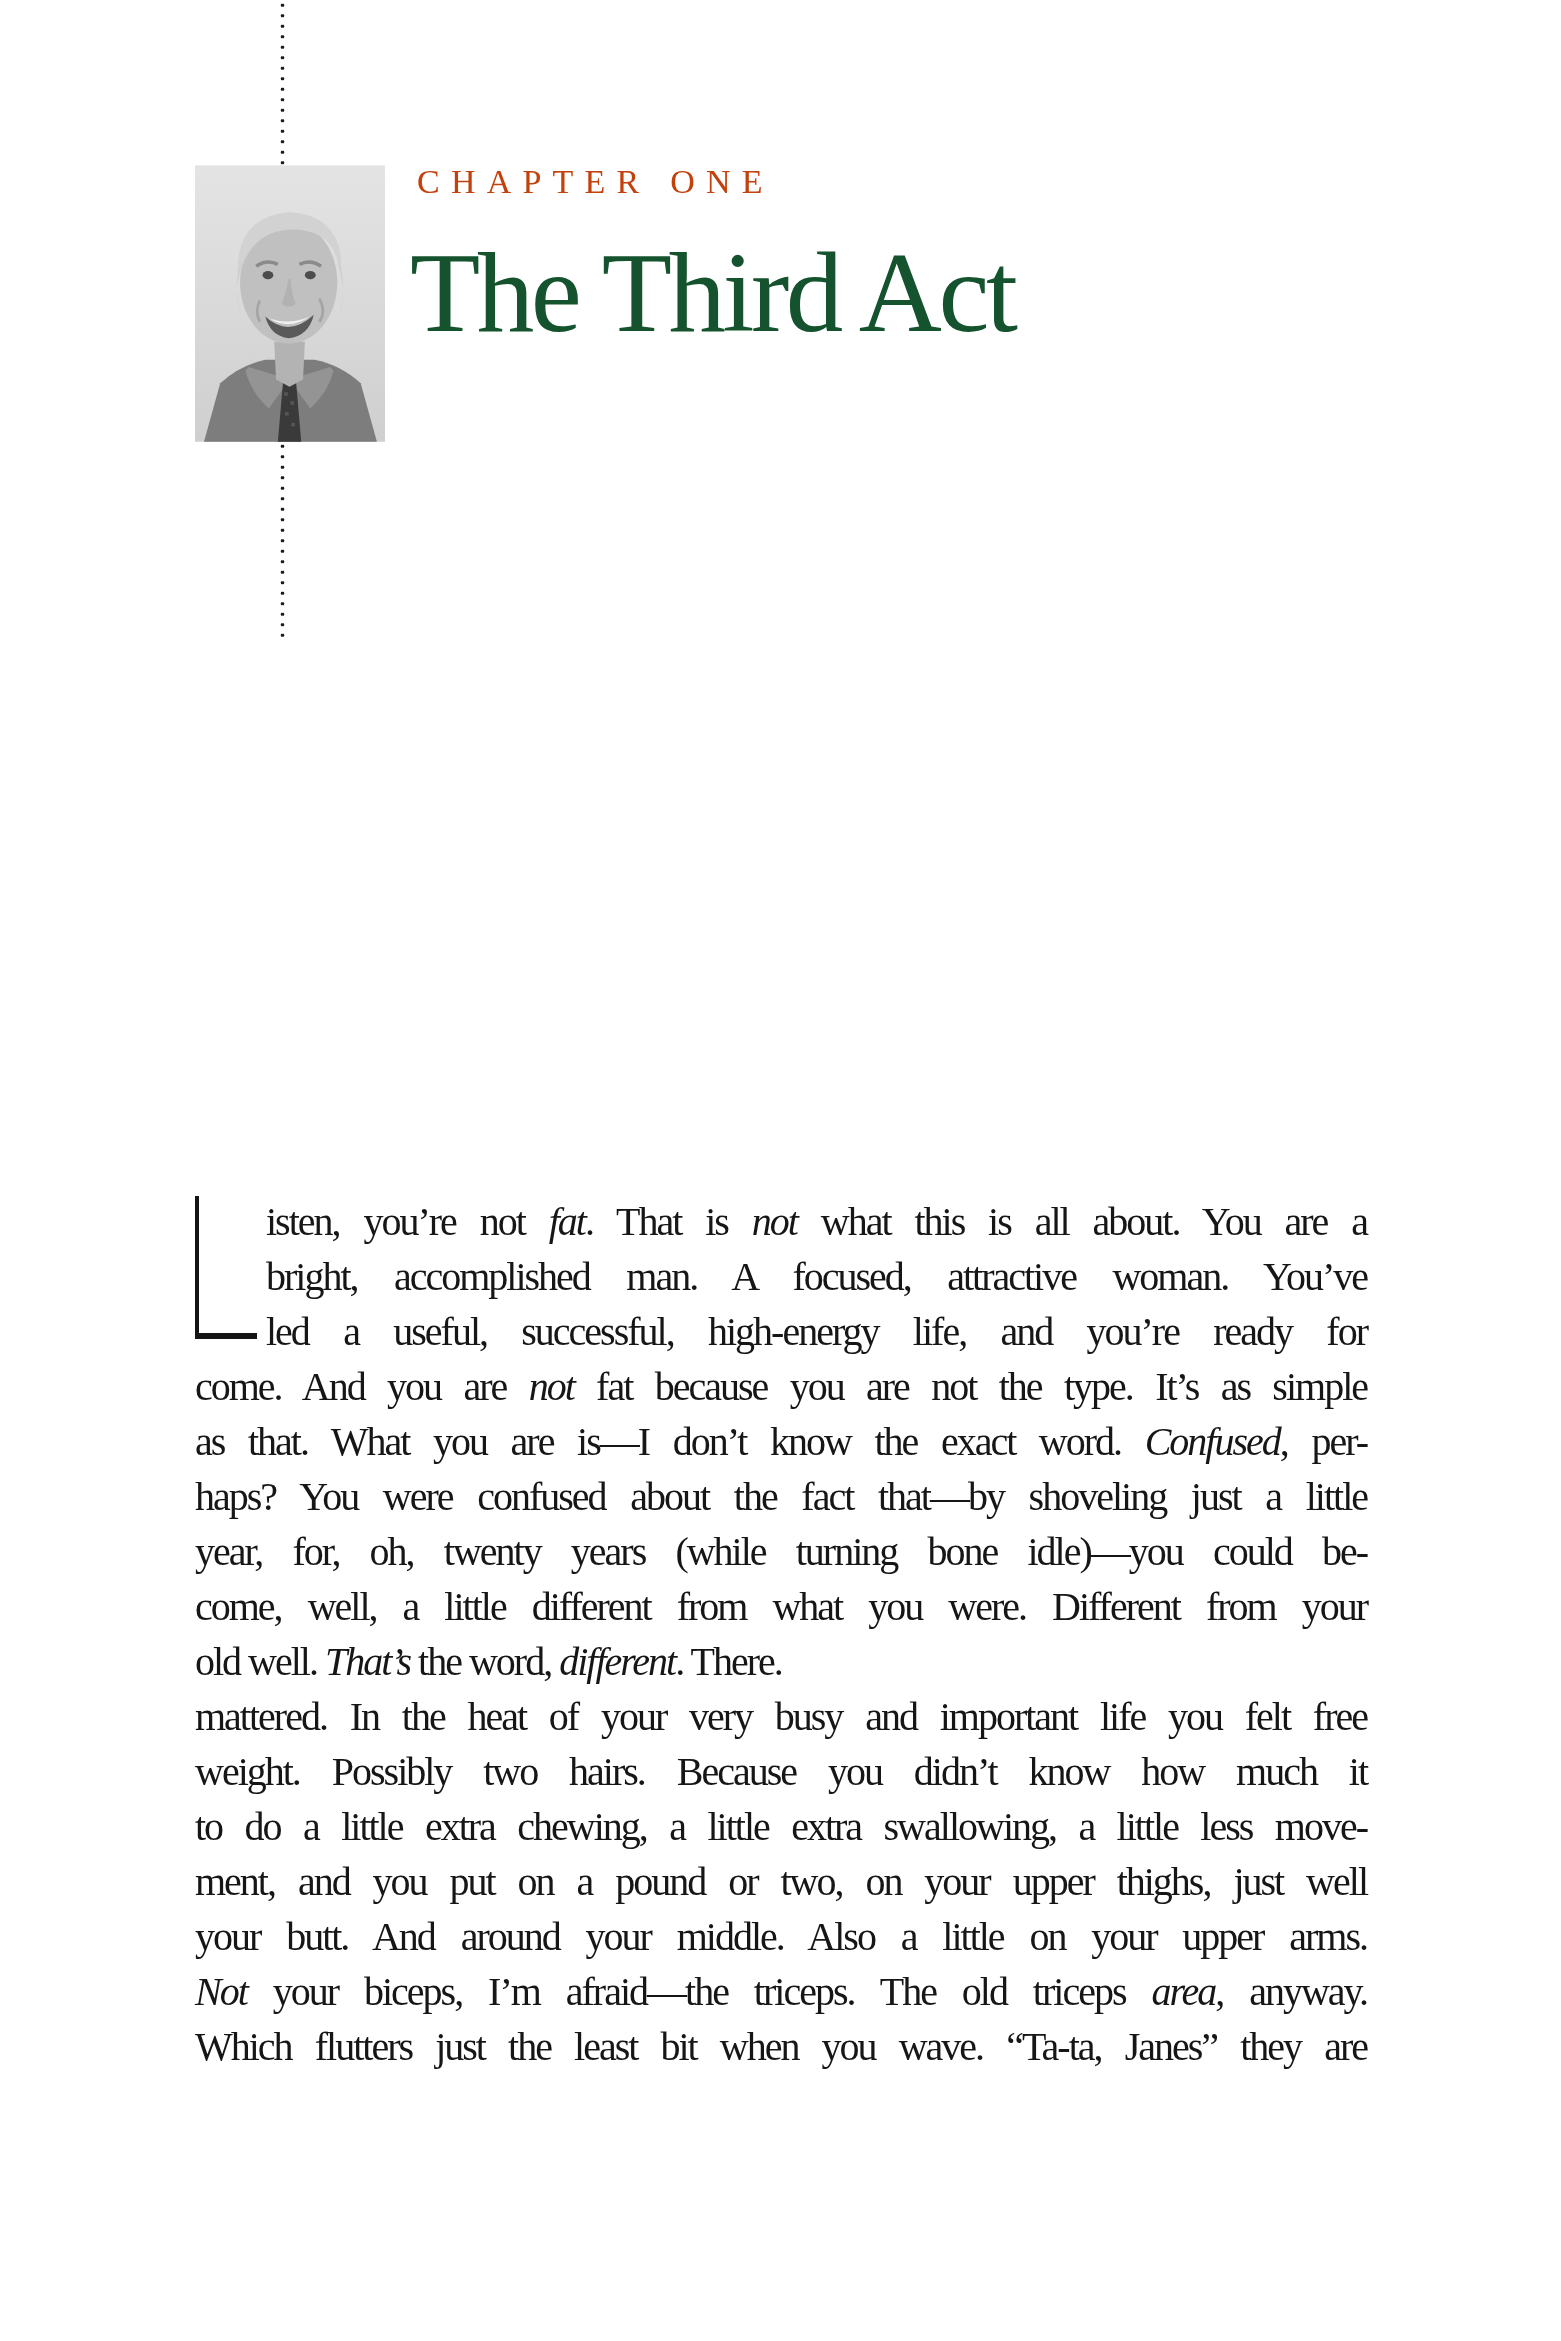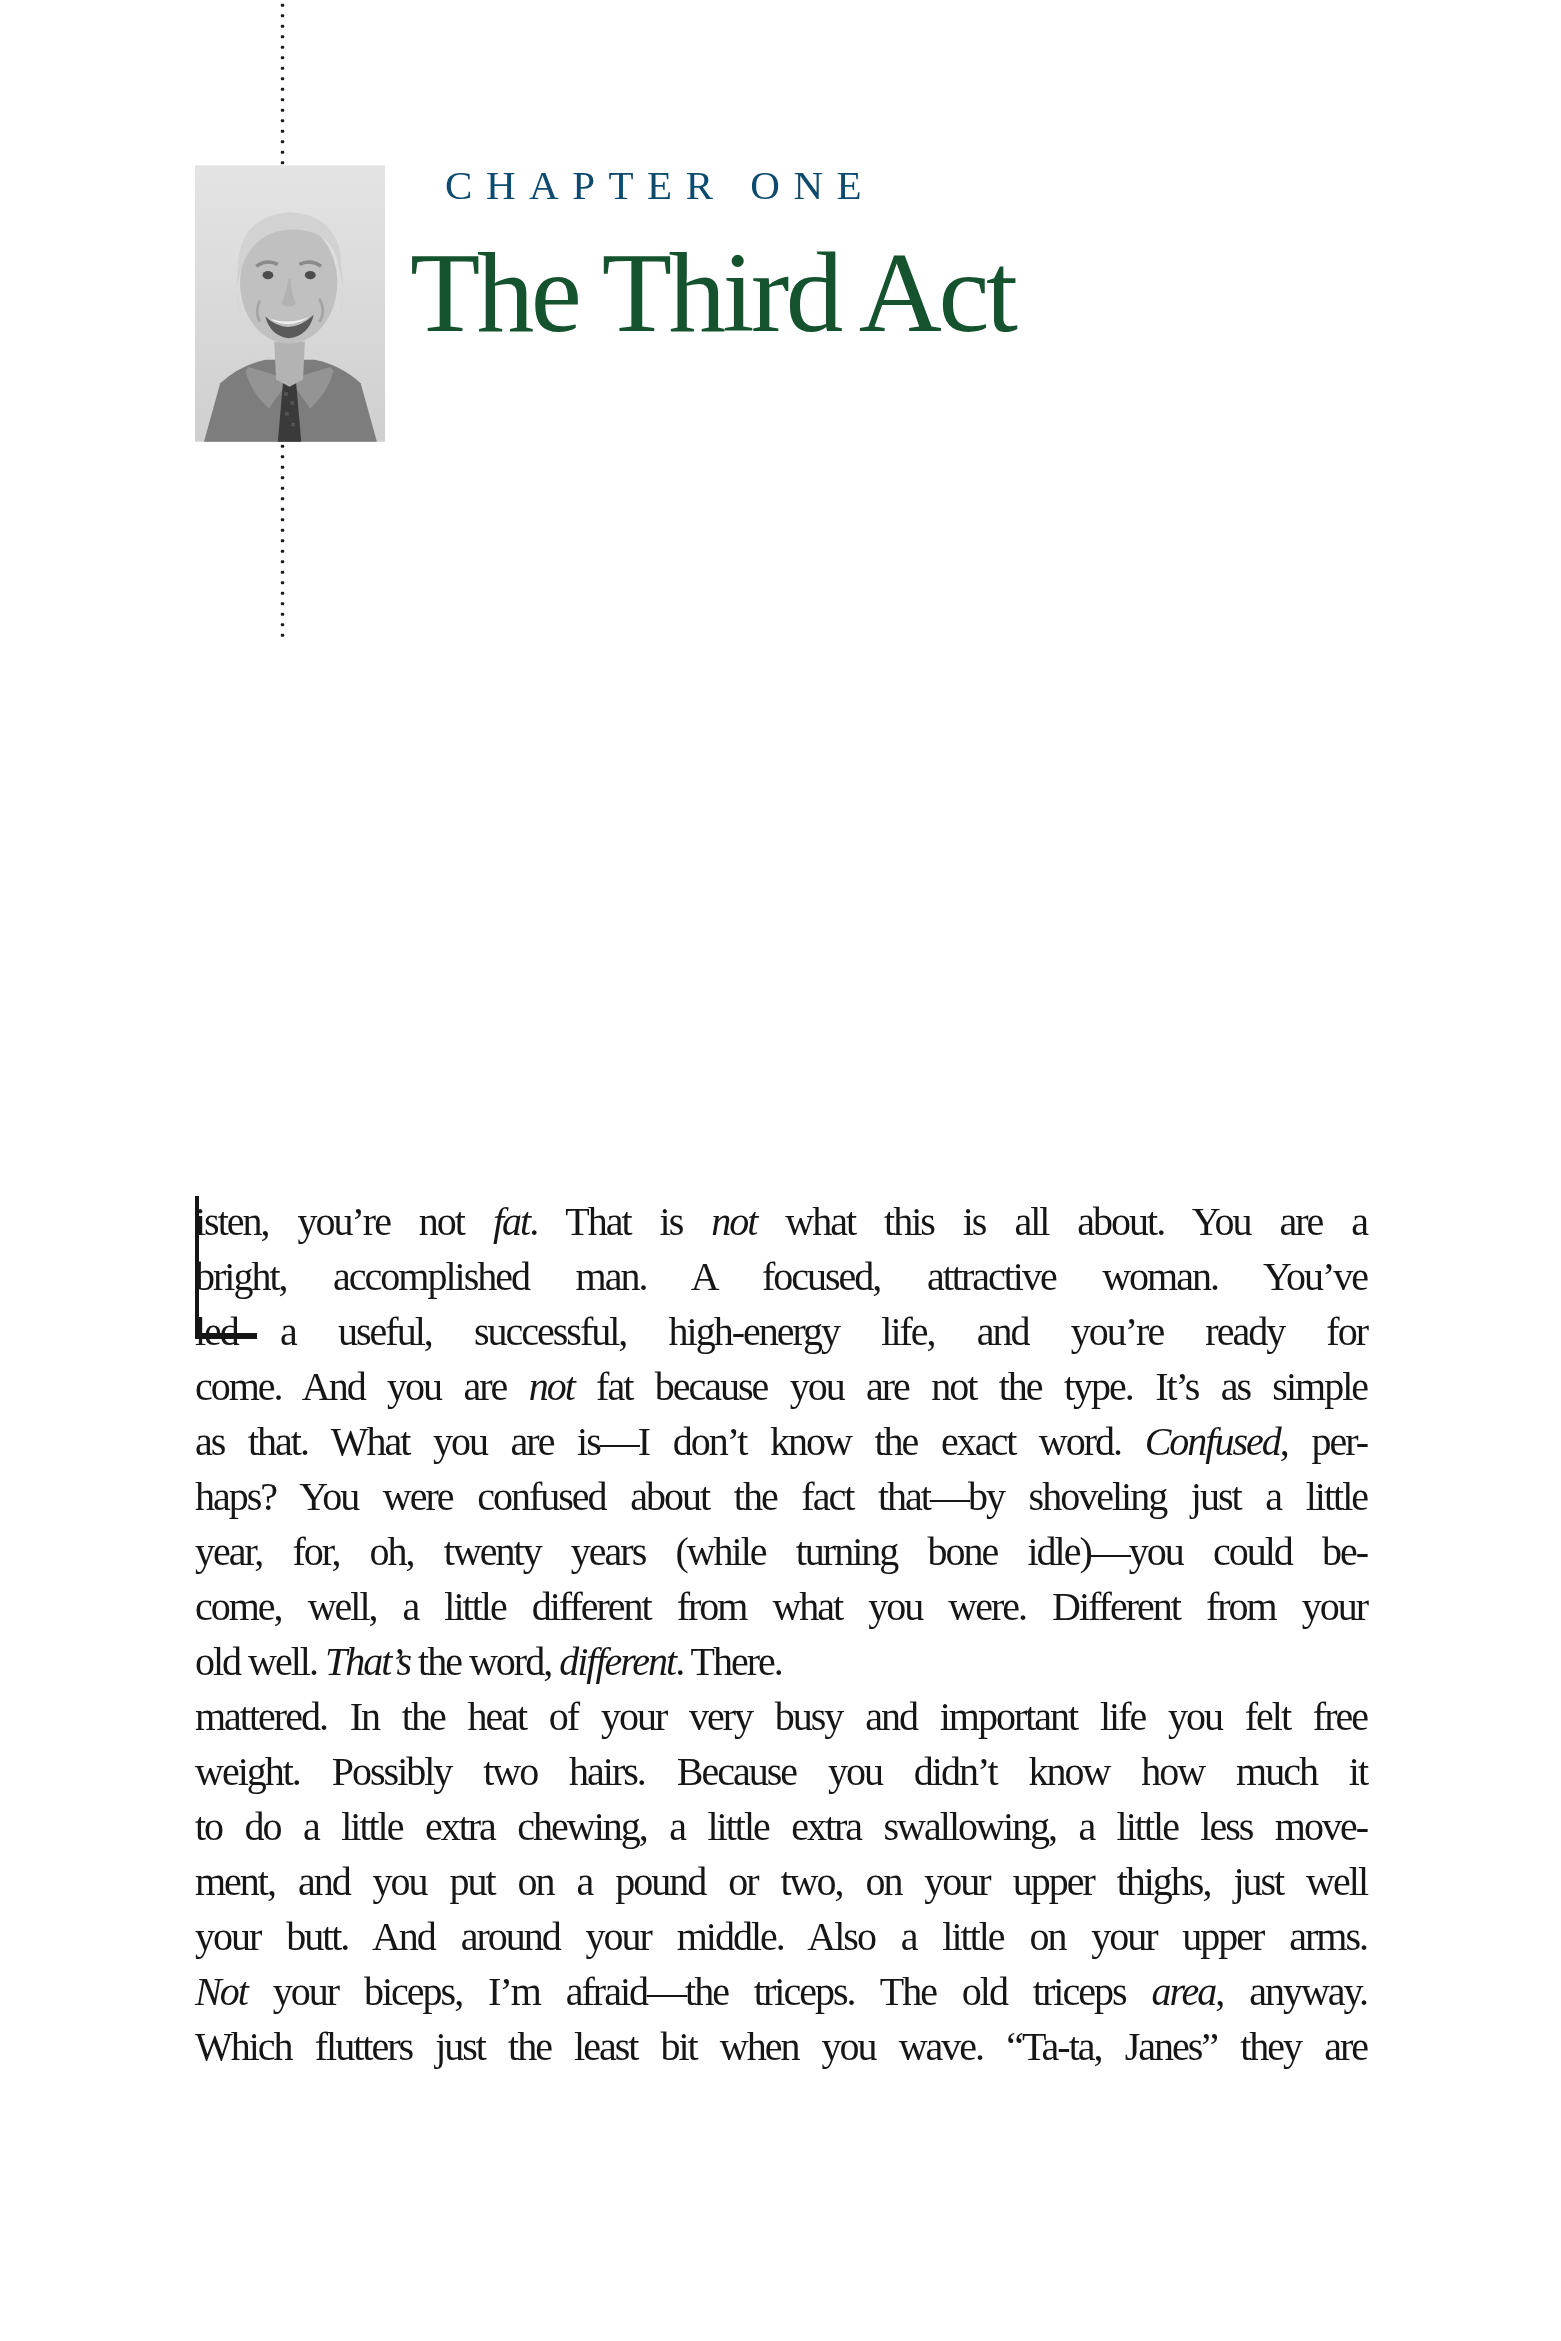--- a/index.html
+++ b/index.html
@@ -24,46 +24,45 @@
   .dotline.seg-bottom{top:441px;height:200px;}
   
   .photo{
     position:absolute;left:195px;top:165px;width:190px;height:277px;
     overflow:hidden;
   }
   .photo svg{display:block;}
   
   .chapter-label{
     position:absolute;left:417px;top:165px;
-    font-size:41px;line-height:1;
+    font-size:34px;line-height:1;
     letter-spacing:0.33em;
-    color:#0c4a6e;
+    color:#c2410c;
     white-space:nowrap;
-    margin-left:28px;
   }
   
   .chapter-title{
     position:absolute;left:410px;top:235px;
     font-size:115px;line-height:1;
     letter-spacing:-0.03em;
     color:#14532d;
     white-space:nowrap;
   }
   
   .body-text{
     position:absolute;left:195px;top:1194px;width:1172px;
     font-size:40px;line-height:55px;
     letter-spacing:-0.05em;
     color:#161616;
   }
   .bline{
     text-align:justify;
     text-align-last:justify;
   }
-  .bline.dropcap{}
+  .bline.dropcap{padding-left:71px;}
   .bline.pind{text-indent:52px;}
   .bline.last{text-align-last:left;}
   .it{font-style:italic;}
   
   .drop-cap{
     position:absolute;left:195px;top:1196px;
     width:62px;height:143px;
     box-sizing:border-box;
     border-left:4.5px solid #141414;
     border-bottom:6.3px solid #141414;

